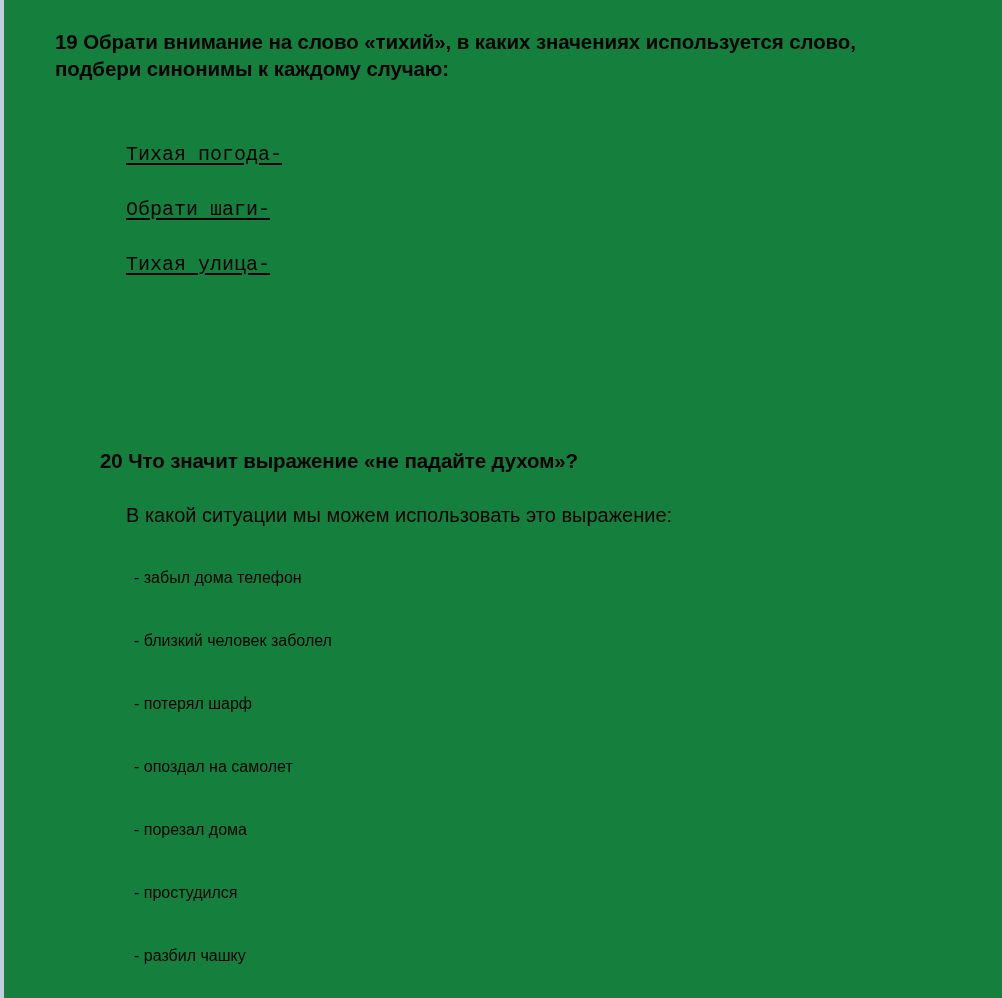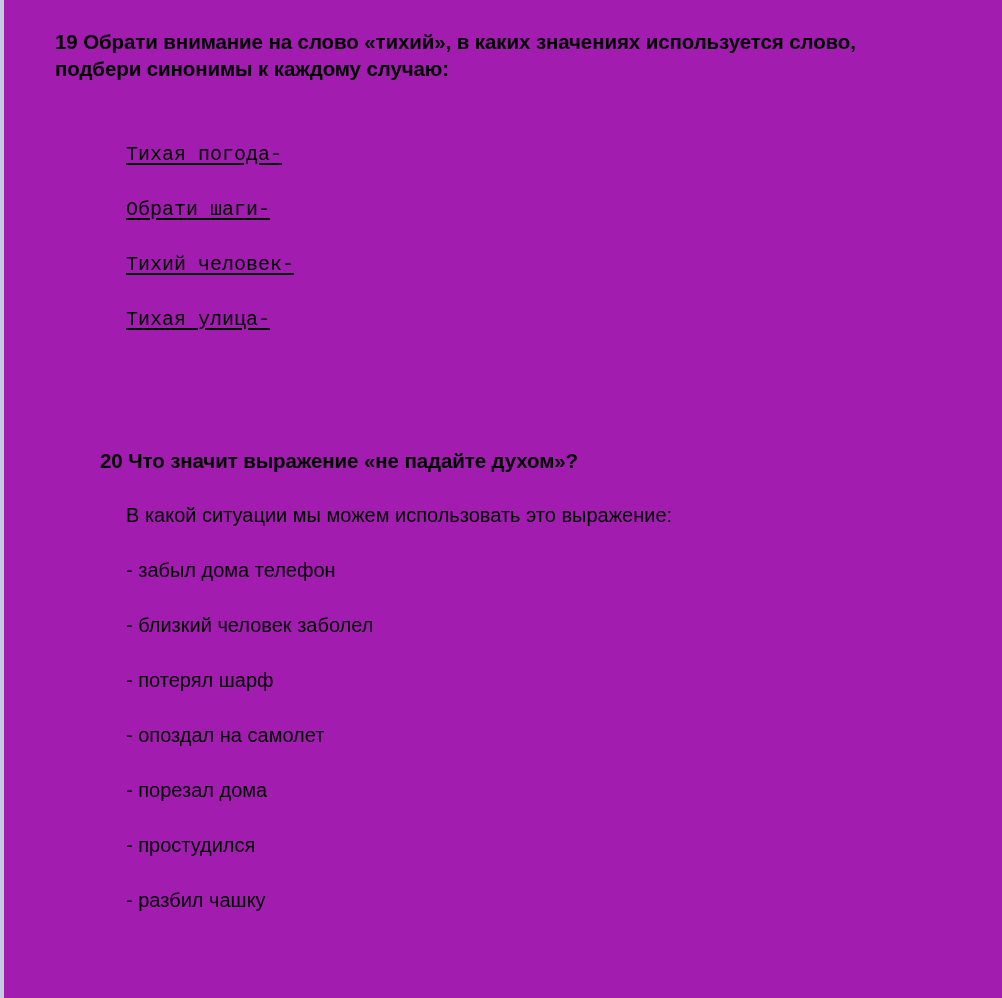--- a/index.html
+++ b/index.html
@@ -13,21 +13,21 @@
     background: #9ec5fc;
     font-family: "Liberation Sans", "DejaVu Sans", sans-serif;
     color: #000000;
     overflow: hidden;
     position: relative;
     -webkit-font-smoothing: none;
   }
   .page {
     position: absolute;
     inset: 0;
-    background: #a21caf;
+    background: #15803d;
     overflow: hidden;
   }
   
   .left-edge-strip {
     position: absolute;
     left: 0;
     top: 0;
     width: 4px;
     height: 100%;
     background: #c6cbe0;
@@ -95,45 +95,44 @@
   }
   .situation-list {
     position: absolute;
     left: 126px;
     top: 558px;
     margin: 0;
     padding: 0;
     list-style: none;
   }
   .situation-item {
-    font-size: 20px;
+    font-size: 16px;
     line-height: 24px;
     height: 55px;
-    margin: 0;
+    margin: 8px;
     padding: 0;
     white-space: nowrap;
   }
 </style>
 </head>
 <body>
 
 <div class="page">
 
   <div class="left-edge-strip"></div>
 
   <div class="content">
 
     <div class="q19-block">
       <p class="q-heading">19 Обрати внимание на слово «тихий», в каких значениях используется слово, подбери синонимы к каждому случаю:</p>
     </div>
 
     <ul class="syn-list">
       <li class="syn-item"><span>Тихая погода-</span></li>
       <li class="syn-item"><span>Обрати шаги-</span></li>
-      <li class="syn-item"><span>Тихий человек-</span></li>
       <li class="syn-item"><span>Тихая улица-</span></li>
     </ul>
 
     <div class="q20-block">
       <p class="q-heading">20 Что значит выражение «не падайте духом»?</p>
     </div>
 
     <div class="q20-intro">В какой ситуации мы можем использовать это выражение:</div>
 
     <ul class="situation-list">

